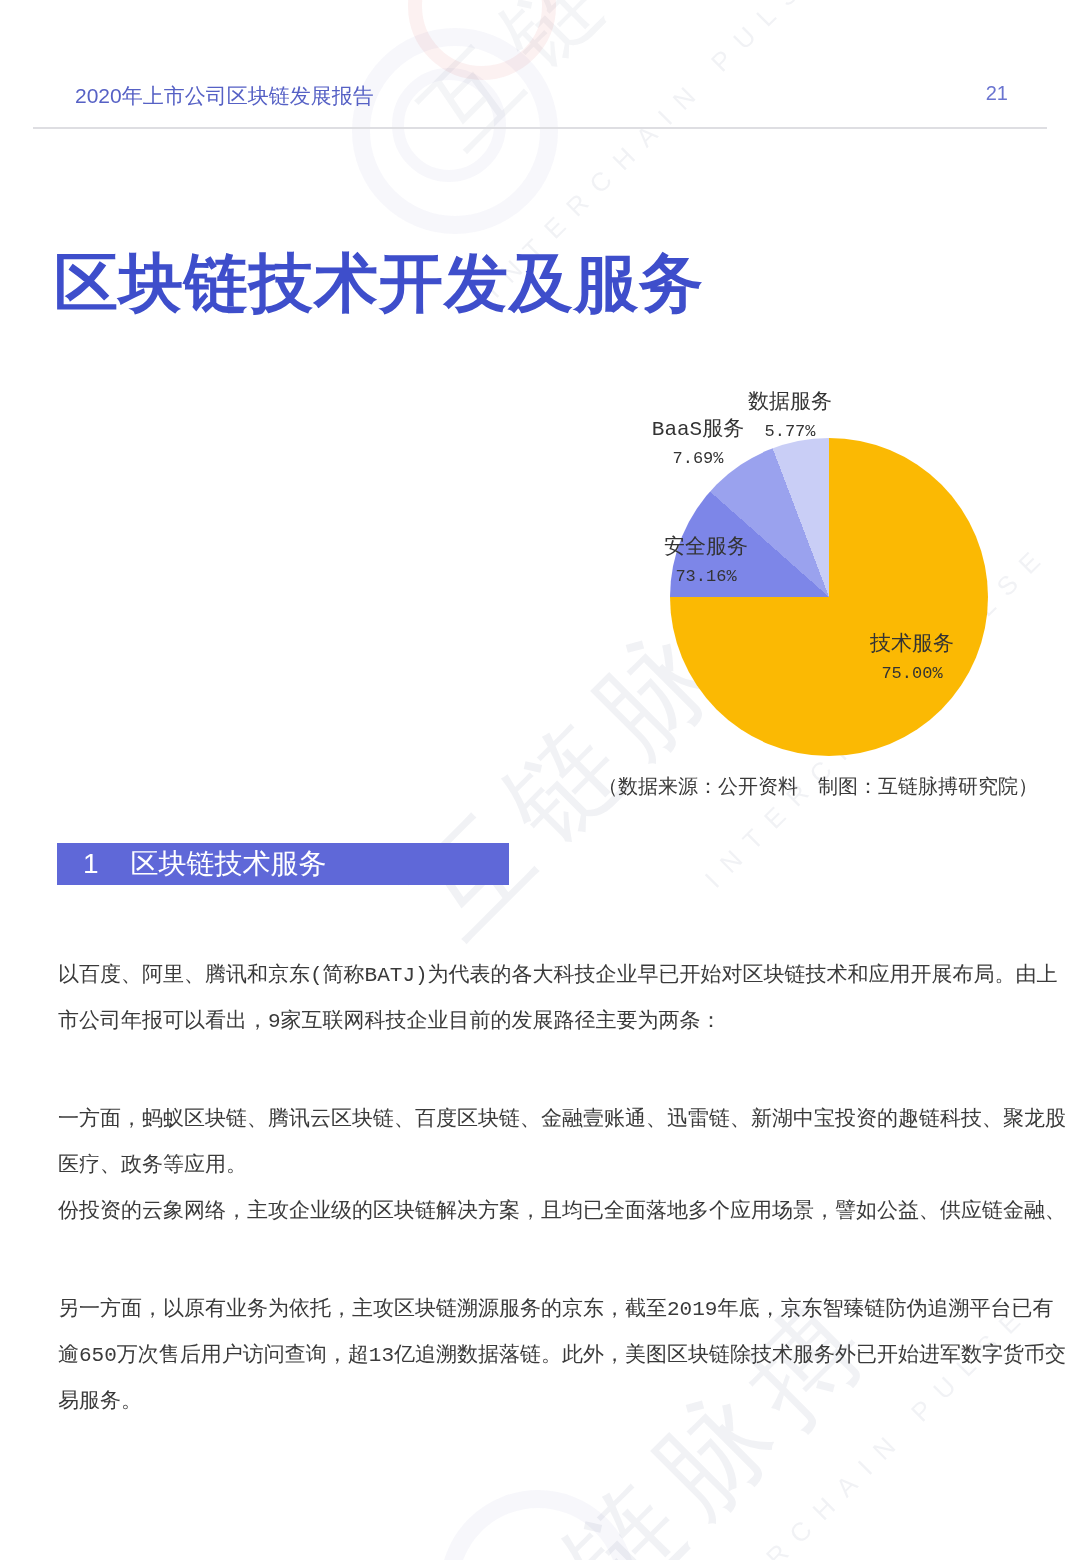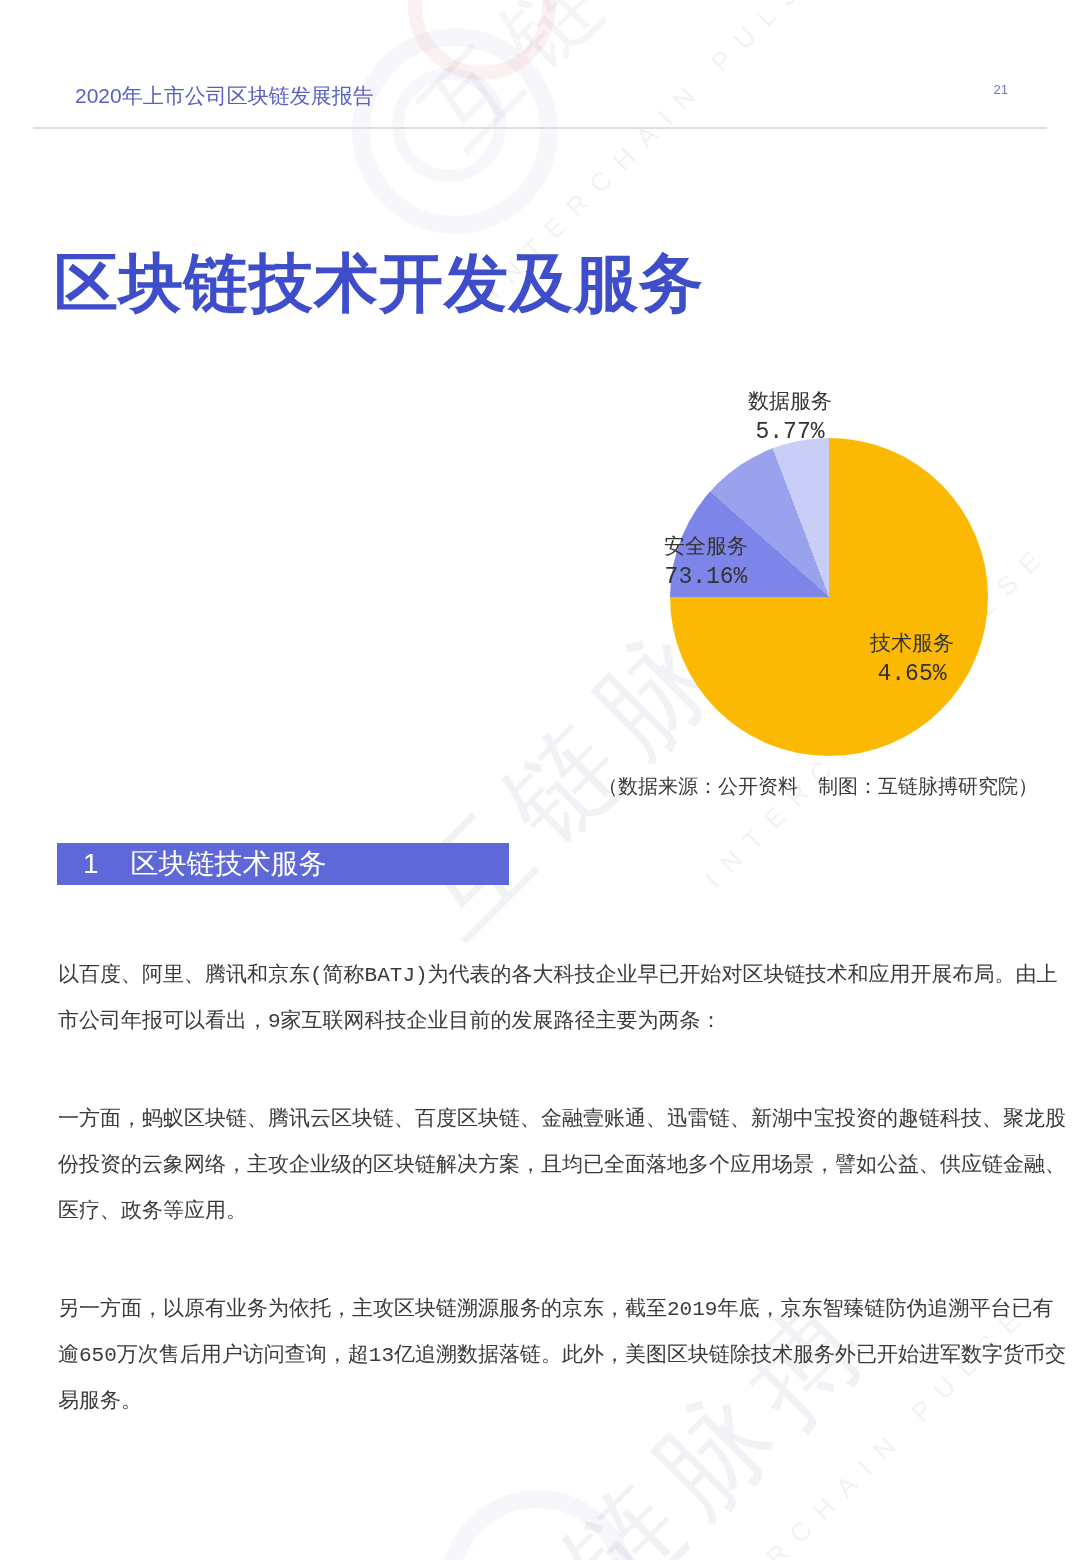--- a/index.html
+++ b/index.html
@@ -20,21 +20,21 @@
   .wm-ring{border-radius:50%;border:18px solid rgba(90,100,180,0.05);}
   .wm-ring-inner{border-radius:50%;border:12px solid rgba(90,100,180,0.05);}
   .wm-arc-pink{border-radius:50%;border:14px solid rgba(230,120,120,0.10);}
   
   .header-title{
     position:absolute;left:75px;top:82px;
     font-size:21px;color:#5661c5;
   }
   .page-number{
     position:absolute;right:72px;top:82px;
-    font-size:13px;color:#6a74d0;
+    font-size:20px;color:#6a74d0;
   }
   .header-divider{
     position:absolute;left:33px;top:127px;width:1014px;height:0;
     border-top:2px solid #dedee2;
   }
   
   .main-title{
     position:absolute;left:54px;top:240px;
     font-size:64px;font-weight:700;letter-spacing:1px;
     color:#3e4ecb;margin:0;
@@ -44,21 +44,21 @@
   .intro .para{margin:0 0 36px 0;}
   .intro .line{font-size:20px;line-height:54px;white-space:nowrap;color:#3a3a3a;}
   
   .chart{position:absolute;left:598px;top:385px;width:440px;height:440px;}
   .pie{
     position:absolute;left:72px;top:53px;width:318px;height:318px;
     border-radius:50%;
   }
   .pie-label{position:absolute;width:160px;text-align:center;color:#333;font-family:Liberation Mono, monospace;}
   .pie-label .pl-name{font-size:21px;line-height:28px;}
-  .pie-label .pl-value{font-size:23px;line-height:30px;}
+  .pie-label .pl-value{font-size:17px;line-height:30px;}
   .pie-label-3{left:112px;top:4px;}    
   .pie-label-2{left:20px;top:31px;}    
   .pie-label-1{left:28px;top:149px;}   
   .pie-label-0{left:234px;top:246px;}  
   .chart-source{
     position:absolute;left:0;top:388px;width:440px;
     text-align:center;font-size:20px;color:#3a3a3a;white-space:nowrap;
   }
   
   .section-band{
@@ -99,46 +99,50 @@
   <h1 class="main-title" style="color: rgb(62, 78, 203);">区块链技术开发及服务</h1>
 
 
   <div class="chart">
     <div class="pie" id="pie" style="background: conic-gradient(rgb(251, 185, 3) 0deg, rgb(251, 185, 3) 270deg, rgb(125, 134, 232) 270deg, rgb(125, 134, 232) 311.544deg, rgb(154, 162, 238) 311.544deg, rgb(154, 162, 238) 339.228deg, rgb(201, 206, 246) 339.228deg, rgb(201, 206, 246) 360deg);"></div>
 
     <div class="pie-label pie-label-3">
       <div class="pl-name">数据服务</div>
       <div class="pl-value">5.77%</div>
     </div>
+    <div class="pie-label pie-label-2">
+      <div class="pl-name">BaaS服务</div>
+      <div class="pl-value">7.69%</div>
+    </div>
     <div class="pie-label pie-label-1">
       <div class="pl-name">安全服务</div>
       <div class="pl-value">73.16%</div>
     </div>
     <div class="pie-label pie-label-0">
       <div class="pl-name">技术服务</div>
-      <div class="pl-value">4.65%</div>
+      <div class="pl-value">75.00%</div>
     </div>
 
     <div class="chart-source">（数据来源：公开资料　制图：互链脉搏研究院）</div>
   </div>
 
   <div class="section-band" style="background: rgb(95, 104, 216);">
     <span class="section-number">1</span>
     <span class="section-title">区块链技术服务</span>
   </div>
 
   <div class="body-text">
     <div class="para">
         <div class="line">以百度、阿里、腾讯和京东(简称BATJ)为代表的各大科技企业早已开始对区块链技术和应用开展布局。由上</div>
         <div class="line">市公司年报可以看出，9家互联网科技企业目前的发展路径主要为两条：</div>
       </div>
     <div class="para">
         <div class="line">一方面，蚂蚁区块链、腾讯云区块链、百度区块链、金融壹账通、迅雷链、新湖中宝投资的趣链科技、聚龙股</div>
+        <div class="line">医疗、政务等应用。</div>
         <div class="line">份投资的云象网络，主攻企业级的区块链解决方案，且均已全面落地多个应用场景，譬如公益、供应链金融、</div>
-        <div class="line">医疗、政务等应用。</div>
       </div>
     <div class="para">
         <div class="line">另一方面，以原有业务为依托，主攻区块链溯源服务的京东，截至2019年底，京东智臻链防伪追溯平台已有</div>
         <div class="line">逾650万次售后用户访问查询，超13亿追溯数据落链。此外，美图区块链除技术服务外已开始进军数字货币交</div>
         <div class="line">易服务。</div>
       </div>
   </div>
 
 </div>
 

